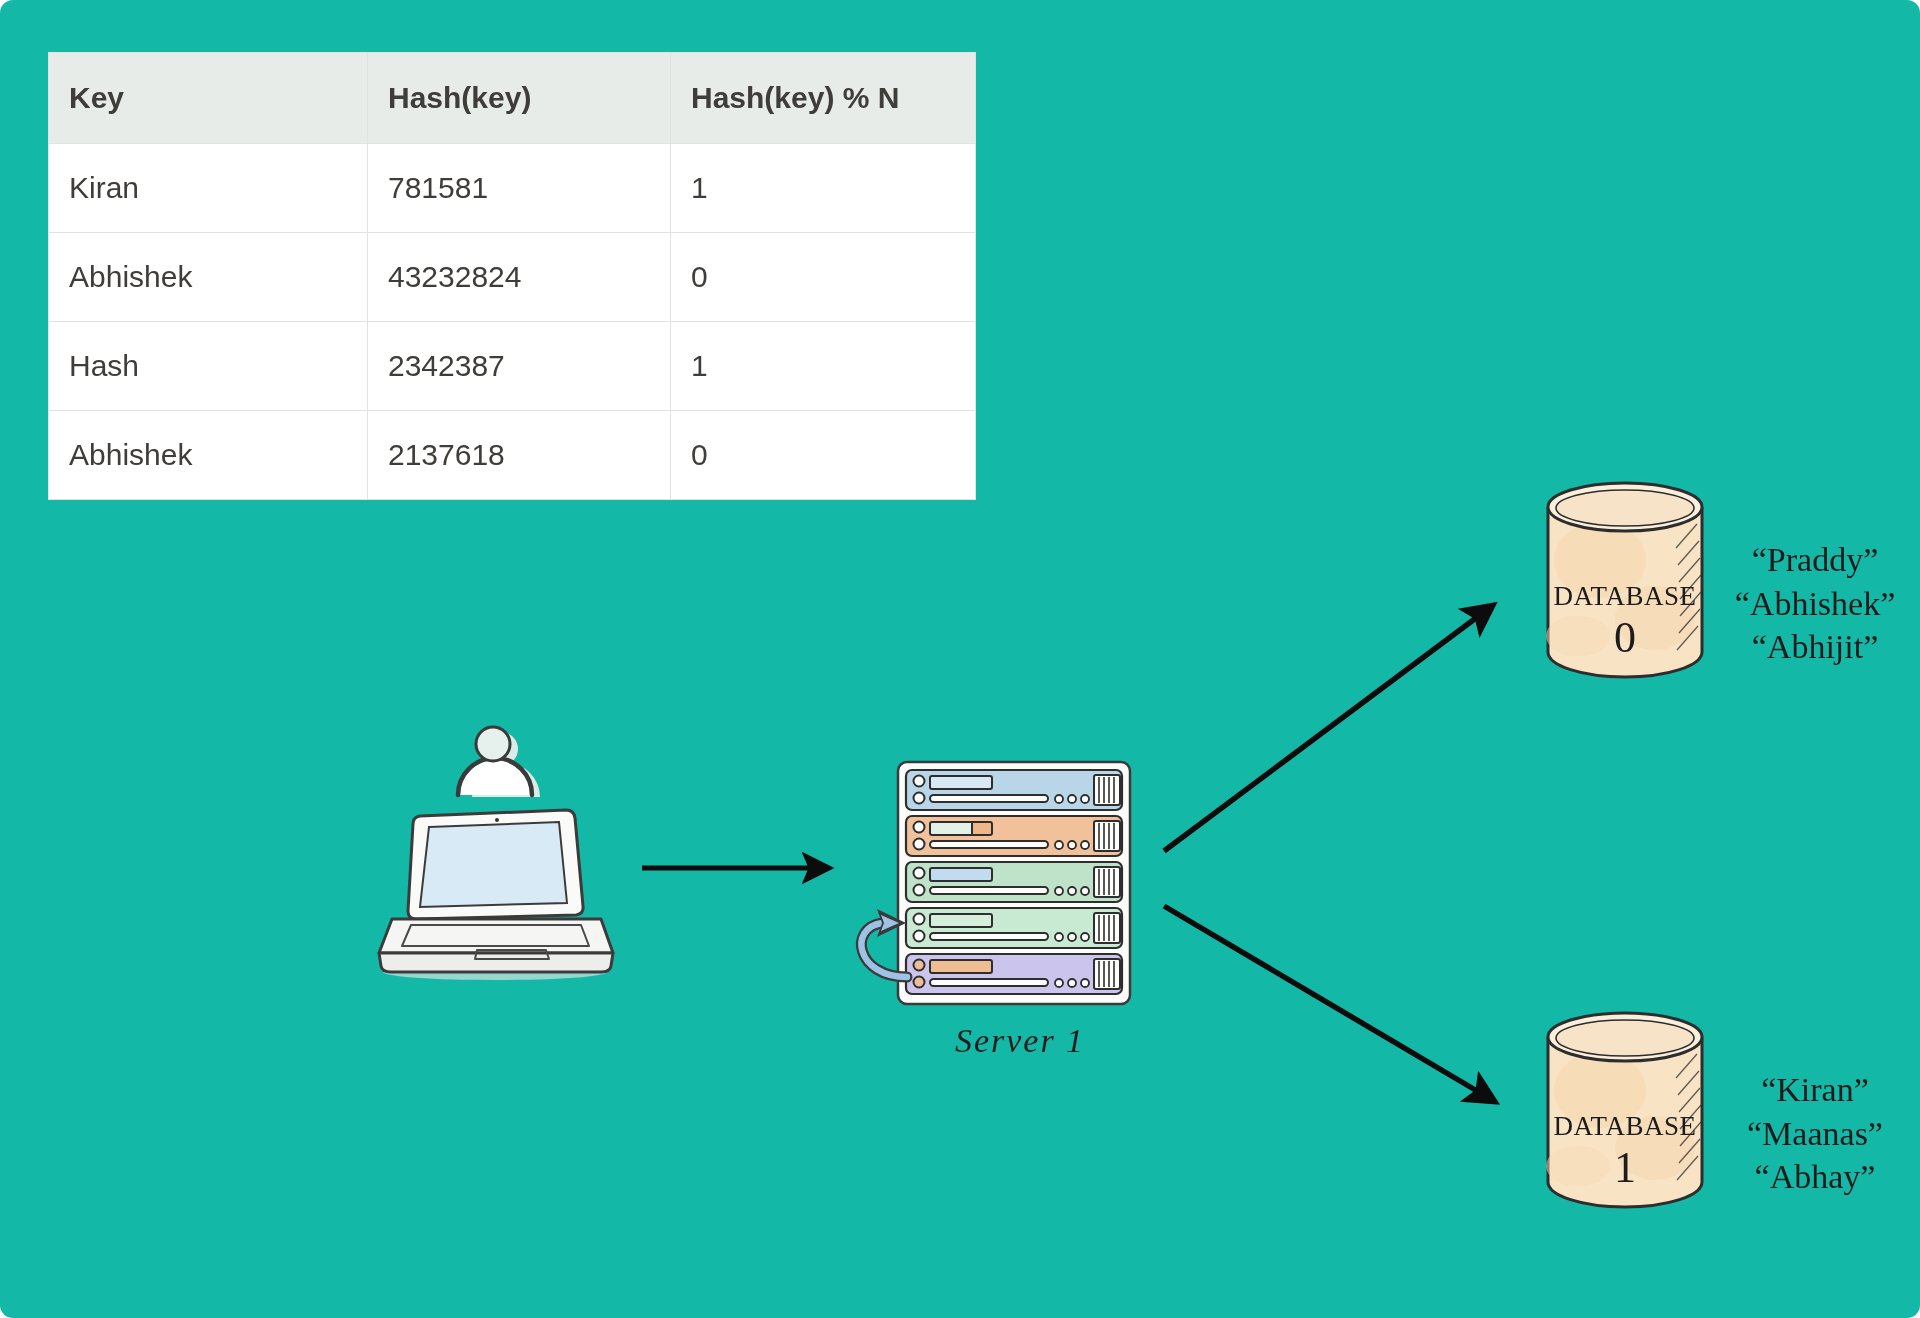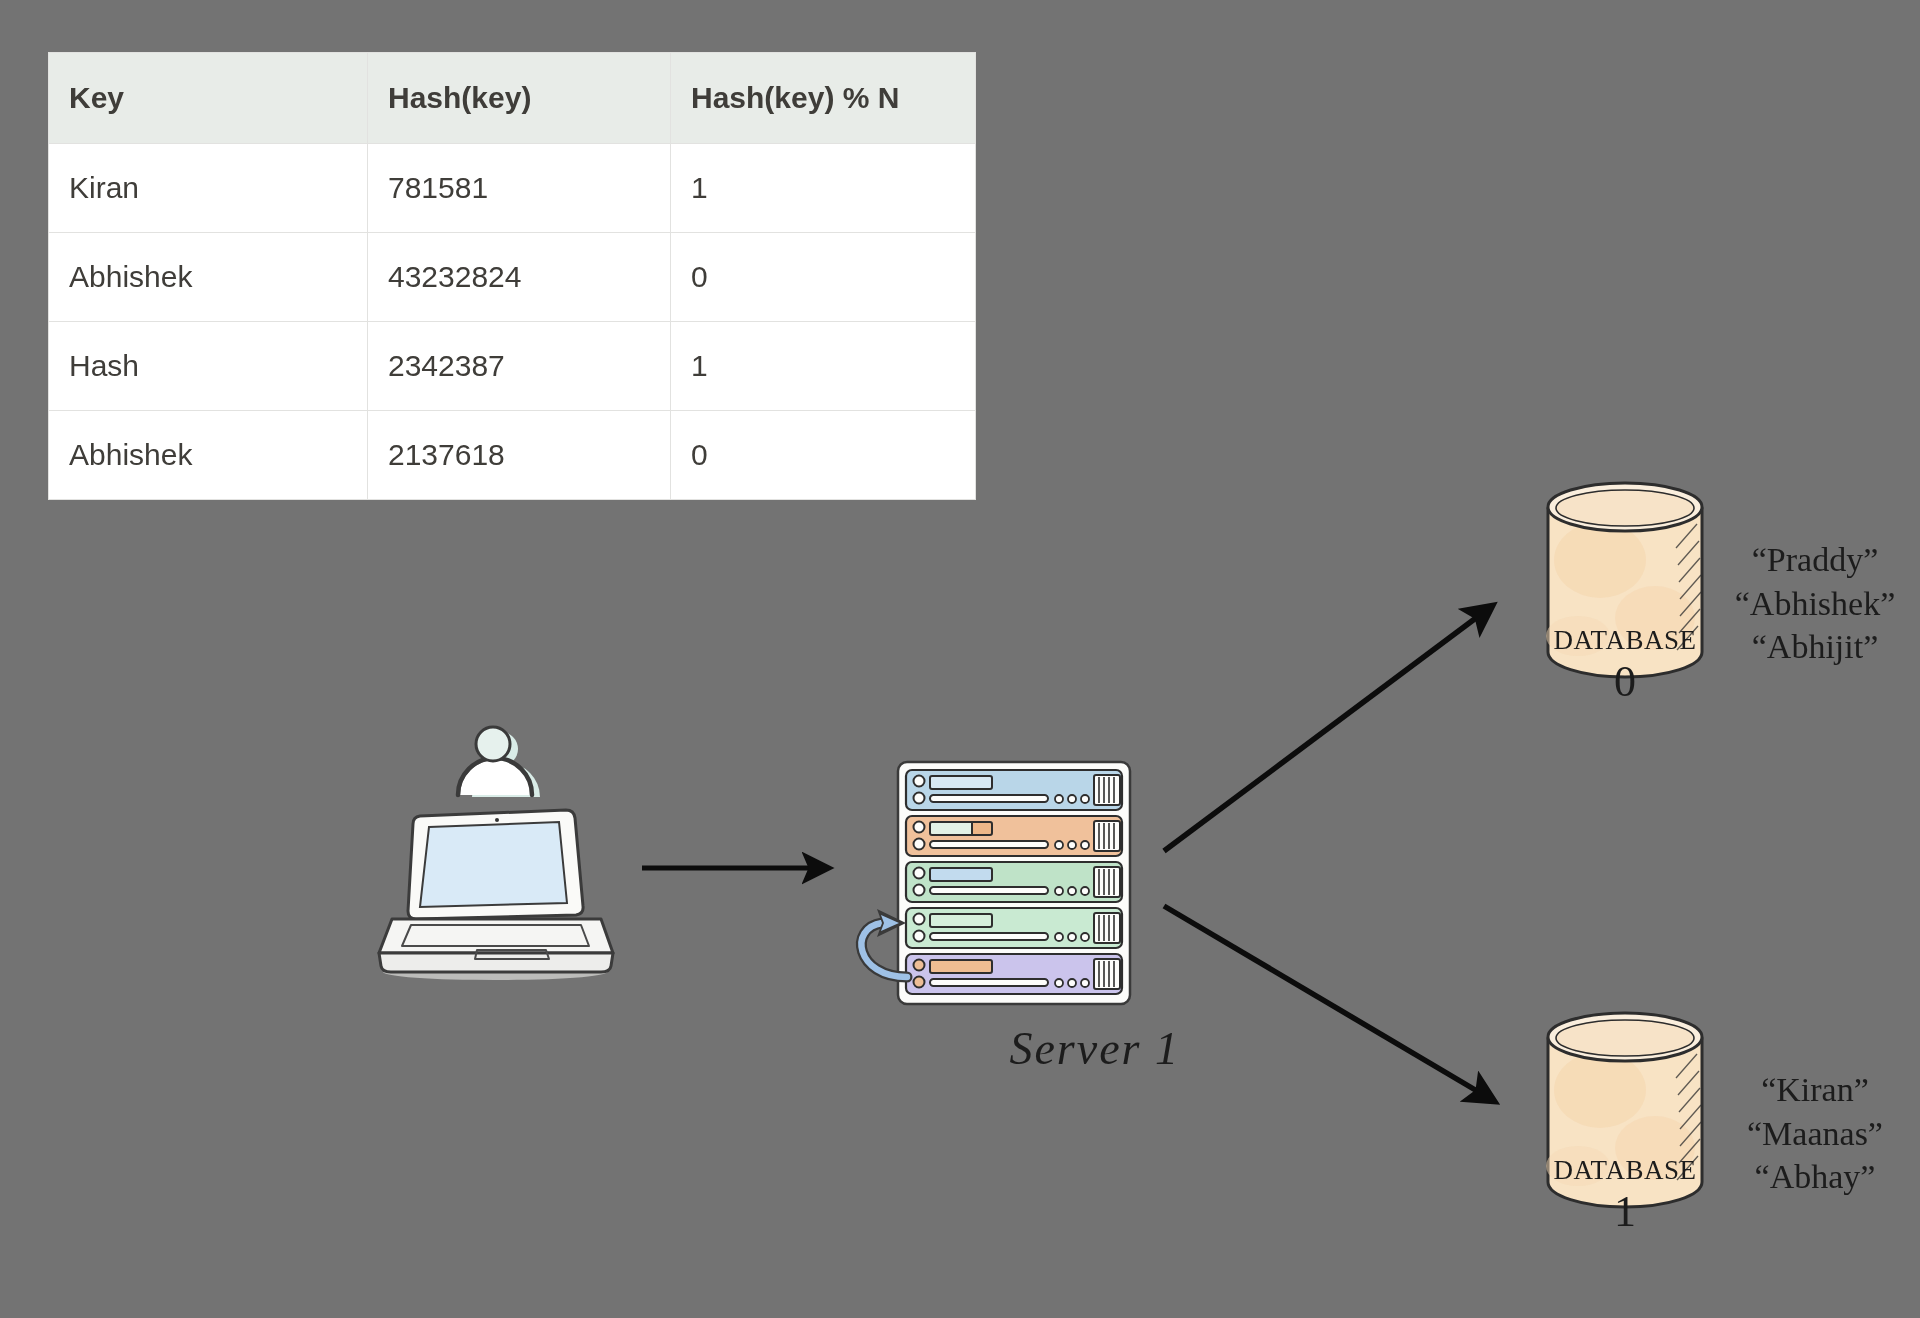--- a/index.html
+++ b/index.html
@@ -1,18 +1,18 @@
 <!DOCTYPE html>
 <html><head>
 <meta charset="utf-8">
 <style>
   html,body{margin:0;padding:0;background:#ffffff;}
   .canvas{
-    position:relative;width:1920px;height:1318px;background:#737373;overflow:hidden;
-    font-family:"Liberation Sans", sans-serif;color:#3b3a36;
+    position:relative;width:1920px;height:1318px;background:#14b8a6;overflow:hidden;
+    font-family:"Liberation Sans", sans-serif;color:#3b3a36;border-radius:13px;
   }
   
   .hash-table{
     position:absolute;left:48px;top:52px;width:927px;
     border-collapse:collapse;table-layout:fixed;
     font-size:30px;color:#3f3d39;
   }
   .hash-table th,.hash-table td{
     border:1px solid #e2e2e0;padding:0 0 0 20px;text-align:left;vertical-align:middle;
     background:#ffffff;overflow:hidden;white-space:nowrap;
@@ -20,23 +20,23 @@
   .hash-table th{height:90px;background:#e8ece8;font-weight:600;font-size:30px;}
   .hash-table td{height:88px;font-weight:400;}
   .spellcheck{
     text-decoration-line:underline;text-decoration-style:dotted;
     text-decoration-color:#d96a5a;text-decoration-thickness:4px;text-underline-offset:9px;
   }
   
   .scene{position:absolute;left:0;top:0;}
   
   .hand{font-family:cursive;color:#1c1c1c;position:absolute;text-align:center;}
-  .server-label{left:860px;top:1022px;width:320px;font-size:46px;font-style:italic;letter-spacing:2px;text-align:right;}
+  .server-label{left:860px;top:1022px;width:320px;font-size:34px;font-style:italic;letter-spacing:2px;}
   .db-label{width:154px;line-height:1.1;}
-  .db-label .db-word{font-size:27px;letter-spacing:0.5px;display:block;margin-top:44px;}
+  .db-label .db-word{font-size:27px;letter-spacing:0.5px;display:block;}
   .db-label .db-num{font-size:44px;display:block;margin-top:2px;}
   .db0-label{left:1548px;top:582px;}
   .db1-label{left:1548px;top:1112px;}
   .db-keys{width:214px;font-size:34px;line-height:1.28;}
   .db0-keys{left:1708px;top:538px;}
   .db1-keys{left:1708px;top:1068px;}
   .db-keys span{display:block;}
 </style>
 </head>
 <body>

